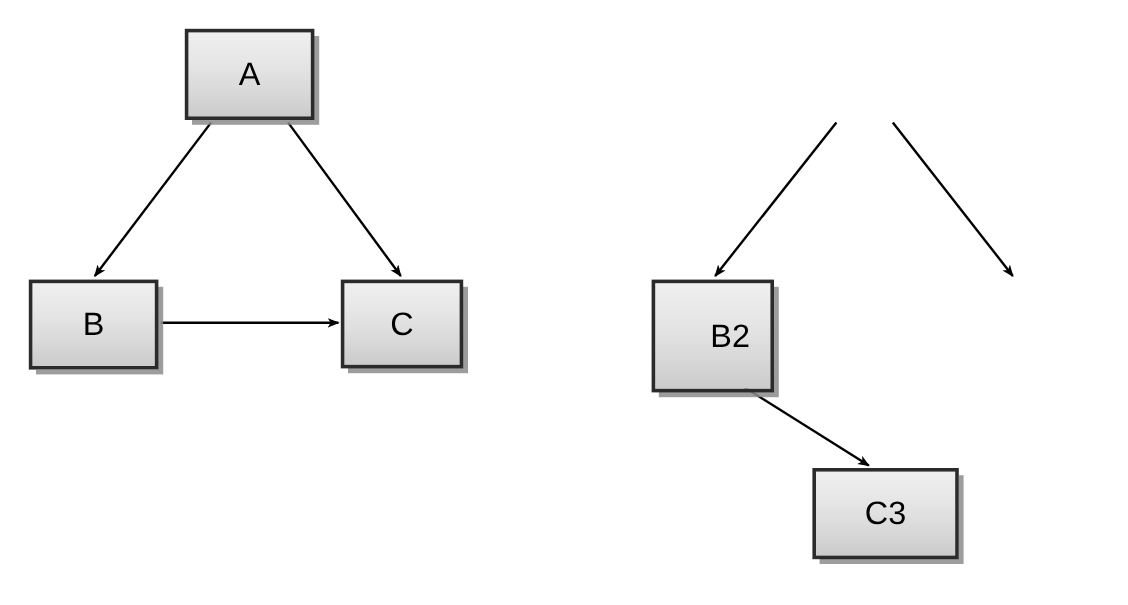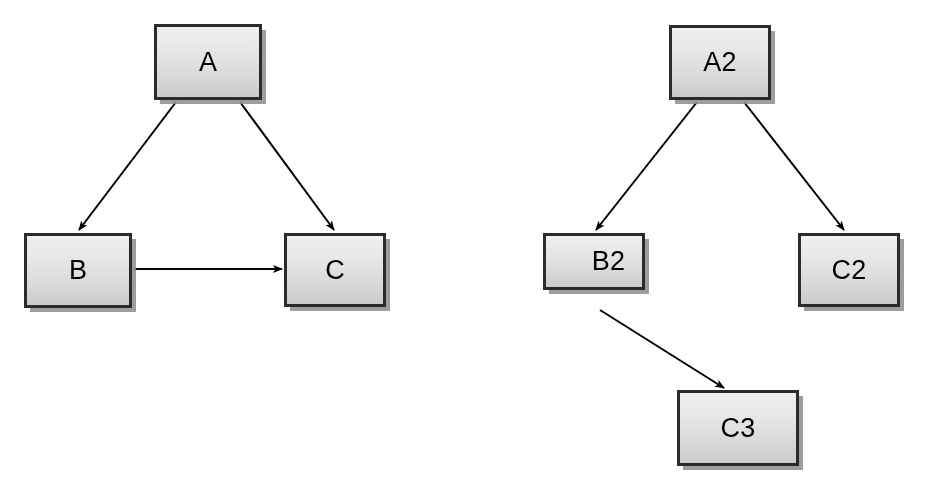--- a/index.html
+++ b/index.html
@@ -73,29 +73,23 @@
   </div>
 
   <div class="node" style="left: 24px; top: 233px; width: 108px; height: 75px;">
     <span class="node-label">B</span>
   </div>
 
   <div class="node" style="left: 284px; top: 233px; width: 102px; height: 74px;">
     <span class="node-label">C</span>
   </div>
 
-  <div class="node" style="left: 669px; top: 25px; width: 102px; height: 75px;">
-    <span class="node-label">A2</span>
-  </div>
 
-  <div class="node" style="left: 543px; top: 233px; width: 102px; height: 57px; padding-left: 29px;">
+  <div class="node" style="left: 543px; top: 233px; width: 102px; height: 94px; padding-left: 29px;">
     <span class="node-label">B2</span>
   </div>
 
-  <div class="node" style="left: 798px; top: 233px; width: 102px; height: 74px;">
-    <span class="node-label">C2</span>
-  </div>
 
   <div class="node" style="left: 677px; top: 390px; width: 122px; height: 76px;">
     <span class="node-label">C3</span>
   </div>
 
 </div>
 
 </body></html>

